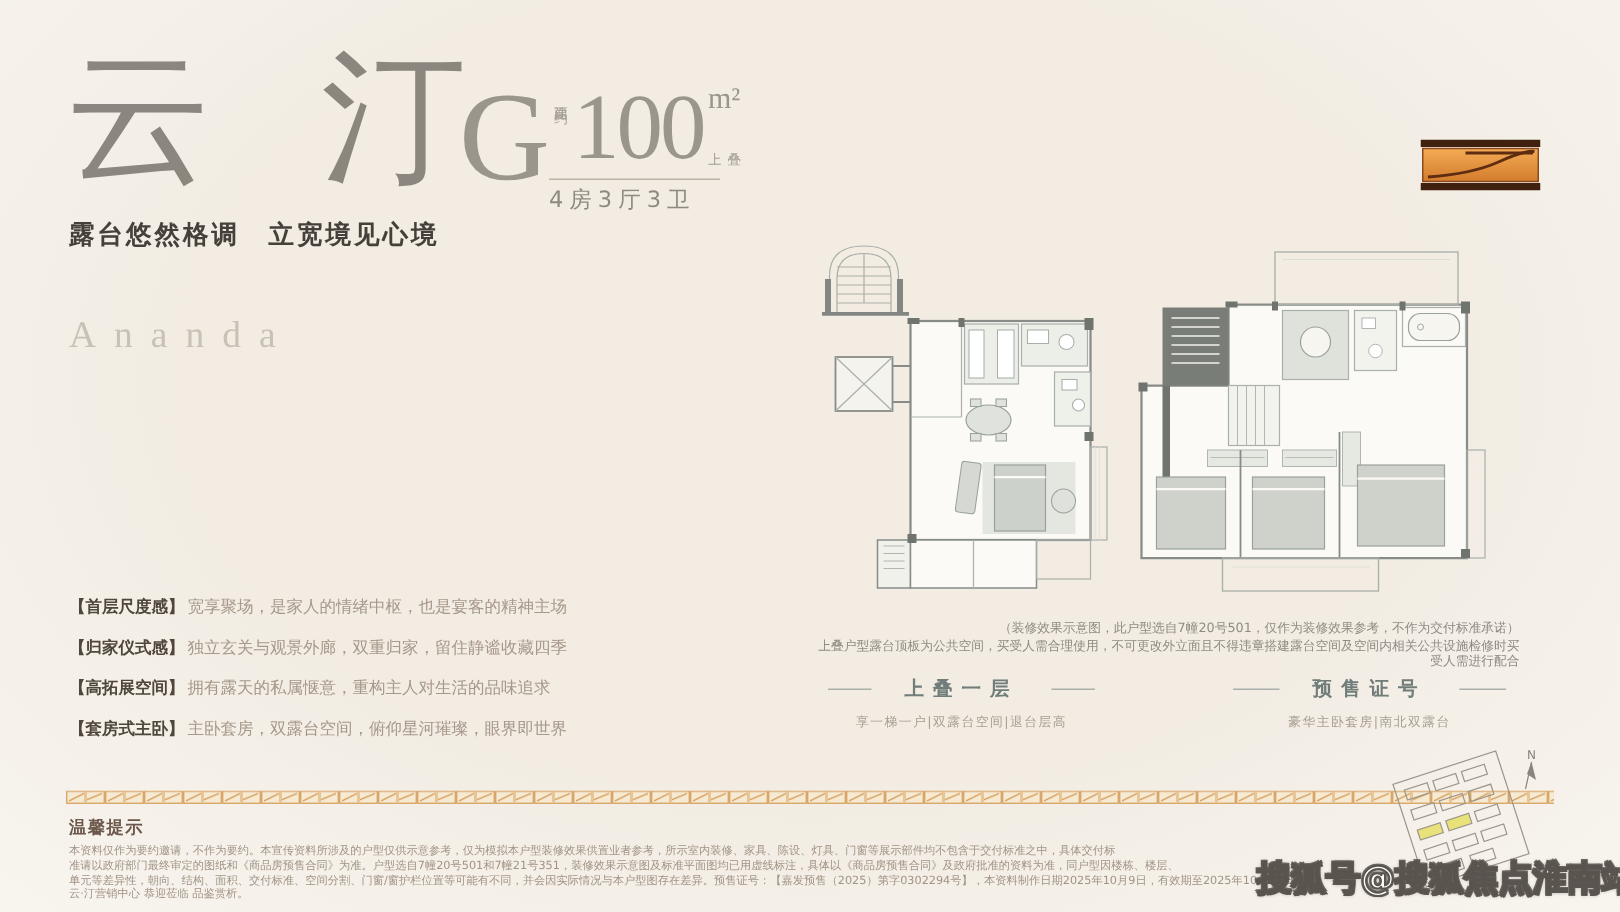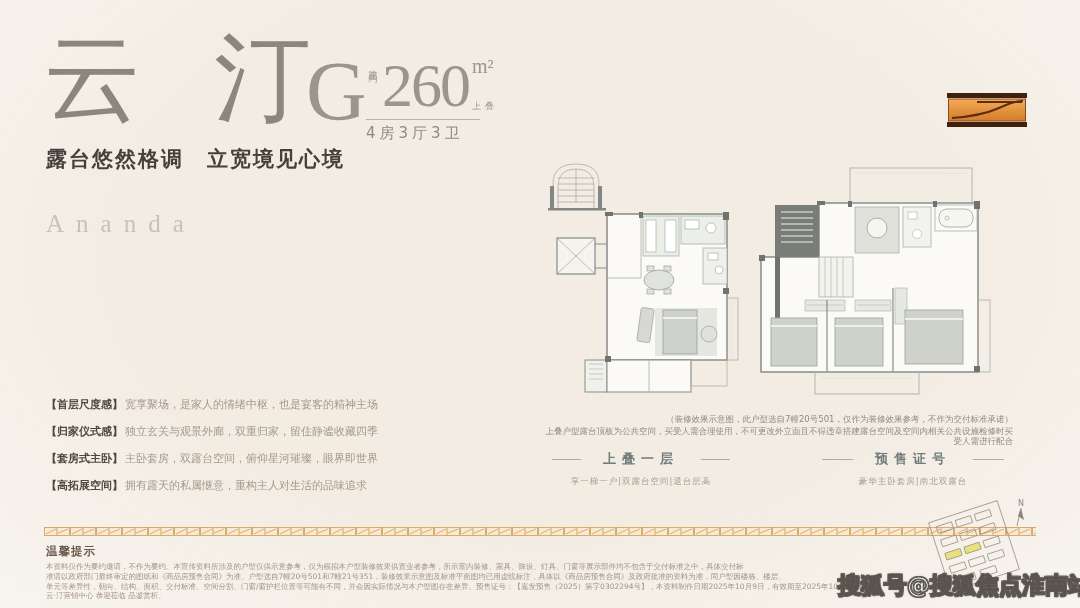--- a/index.html
+++ b/index.html
@@ -15,21 +15,21 @@
   .area-group{position:absolute;left:366px;top:56px;display:flex;align-items:flex-start;}
   .area-vert{writing-mode:vertical-rl;font-size:9px;color:#a49e94;letter-spacing:2px;margin:7px 3px 0 0;}
   .area-num{font-family:"Liberation Serif","DejaVu Serif",serif;font-size:62px;line-height:0.95;
             color:#9b968c;letter-spacing:-2px;}
   .area-side{display:flex;flex-direction:column;margin-left:3px;}
   .area-unit{font-family:"Liberation Serif","DejaVu Serif",serif;font-size:20px;color:#9b968c;line-height:1;}
   .area-tag{font-size:9px;color:#a49e94;letter-spacing:4px;margin-top:24px;}
   .area-rule{position:absolute;left:366px;top:119px;width:114px;height:1px;background:#b9b3a8;}
   .area-rooms{position:absolute;left:366px;top:124px;font-size:15px;letter-spacing:4px;color:#8f8a81;}
   .subtitle{position:absolute;left:46px;top:145px;font-family:"Liberation Serif","DejaVu Serif",serif;
-            font-weight:700;font-size:21px;color:#45403a;letter-spacing:2px;white-space:nowrap;}
+            font-weight:700;font-size:17px;color:#45403a;letter-spacing:2px;white-space:nowrap;}
   .brand{position:absolute;left:46px;top:210px;font-family:"Liberation Serif","DejaVu Serif",serif;
          font-size:25px;color:#c7c1b6;letter-spacing:12px;}
   .logo{position:absolute;left:947px;top:93px;}
 
   
   .features{position:absolute;left:46px;top:399px;font-size:11px;}
   .feature{margin-bottom:16px;white-space:nowrap;line-height:11px;}
   .f-head{color:#4f473d;font-weight:700;}
   .f-text{color:#a6988a;margin-left:2px;}
 
@@ -59,21 +59,21 @@
 </style>
 </head>
 <body>
 
 <div class="page">
 
   <div class="title">云汀</div>
   <div class="type-g">G</div>
   <div class="area-group">
     <div class="area-vert">建面约</div>
-    <div class="area-num">260</div>
+    <div class="area-num">100</div>
     <div class="area-side">
       <div class="area-unit">m²</div>
       <div class="area-tag">上叠</div>
     </div>
   </div>
   <div class="area-rule"></div>
   <div class="area-rooms">4房3厅3卫</div>
   <div class="subtitle">露台悠然格调　立宽境见心境</div>
   <div class="brand">Ananda</div>
 
@@ -92,24 +92,24 @@
   </svg>
 
   <div class="features">
     <div class="feature">
       <span class="f-head">【首层尺度感】</span><span class="f-text">宽享聚场，是家人的情绪中枢，也是宴客的精神主场</span>
     </div>
     <div class="feature">
       <span class="f-head">【归家仪式感】</span><span class="f-text">独立玄关与观景外廊，双重归家，留住静谧收藏四季</span>
     </div>
     <div class="feature">
+      <span class="f-head">【高拓展空间】</span><span class="f-text">拥有露天的私属惬意，重构主人对生活的品味追求</span>
+    </div>
+    <div class="feature">
       <span class="f-head">【套房式主卧】</span><span class="f-text">主卧套房，双露台空间，俯仰星河璀璨，眼界即世界</span>
-    </div>
-    <div class="feature">
-      <span class="f-head">【高拓展空间】</span><span class="f-text">拥有露天的私属惬意，重构主人对生活的品味追求</span>
     </div>
   </div>
 
   <svg class="plan-a" width="196" height="240" viewBox="0 0 196 240">
     <g fill="none" stroke="#a9afaa" stroke-width="0.8">
       <path d="M10 50 V26 Q10 6 33 6 Q56 6 56 26 V50"></path>
       <path d="M15 50 V28 Q15 11 33 11 Q51 11 51 28 V50"></path>
       <path d="M15 20 H51 M15 26 H51 M15 32 H51 M15 38 H51 M33 11 V44 M15 44 H51"></path>
     </g>
     <g fill="#828783">

